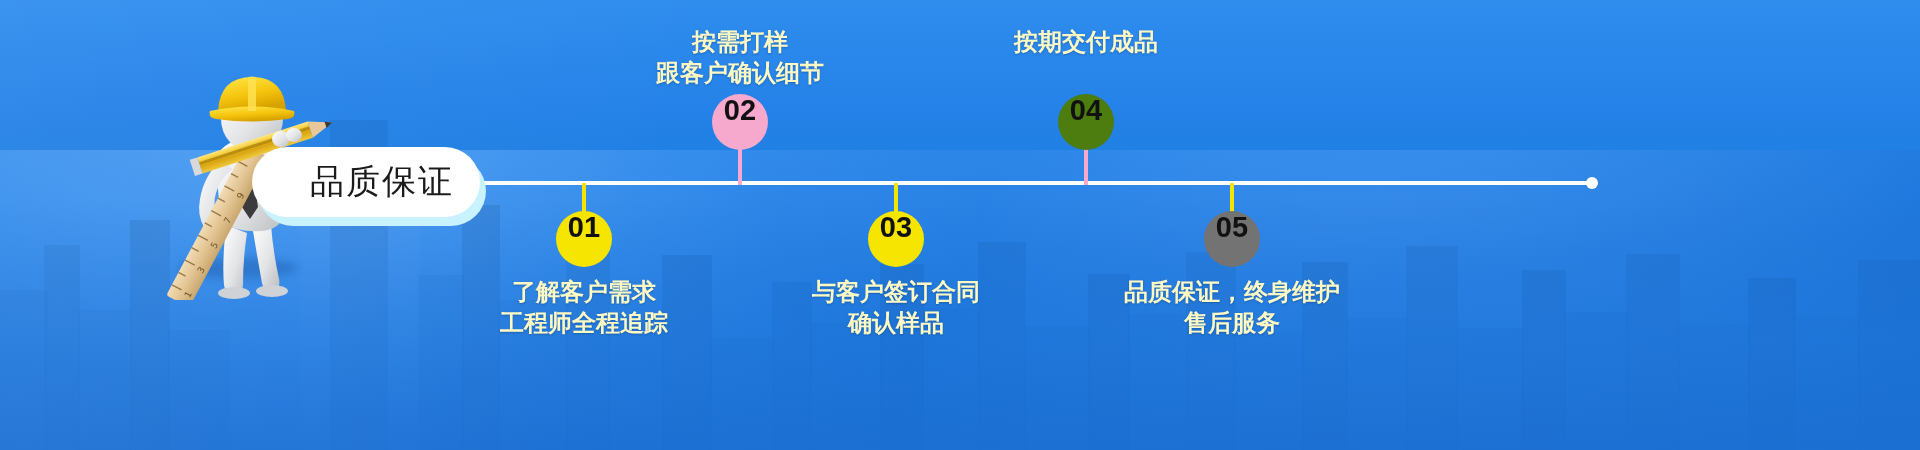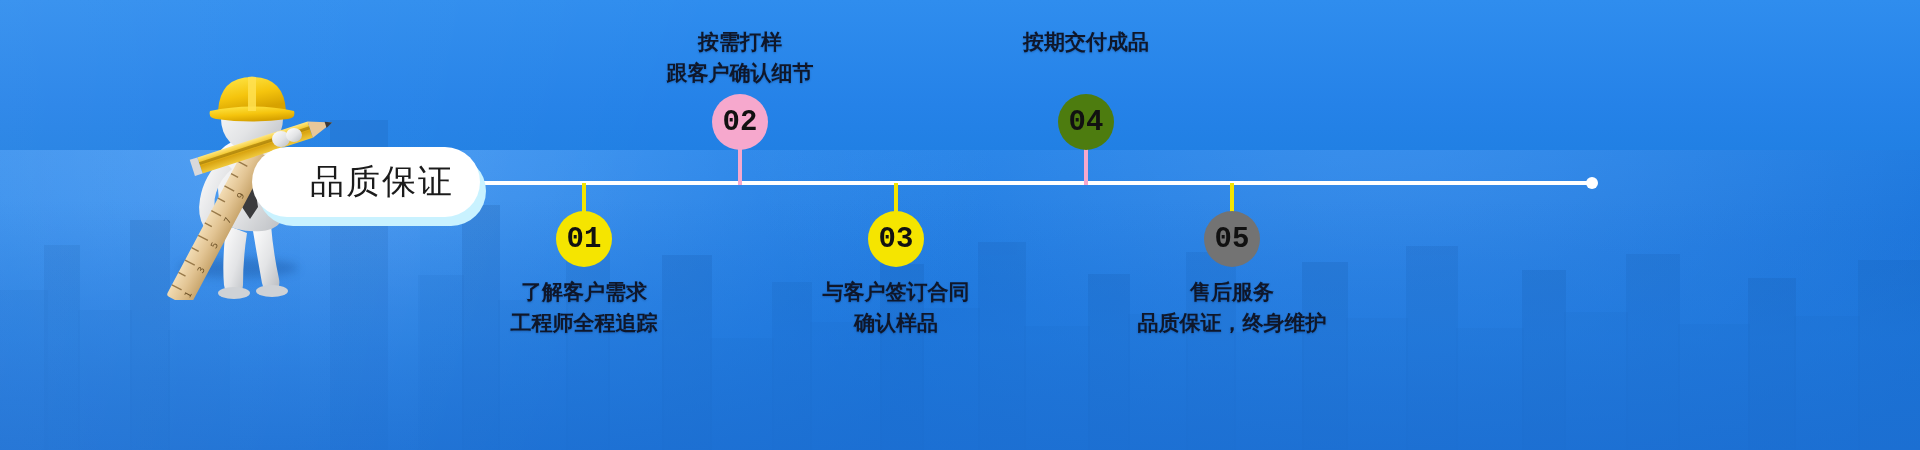--- a/index.html
+++ b/index.html
@@ -47,27 +47,27 @@
     font-family:"DejaVu Sans","Liberation Sans",sans-serif;}
 
   
   .figure{position:absolute;left:160px;top:55px;width:180px;height:245px;}
   .fig-shadow{position:absolute;left:178px;top:258px;width:120px;height:20px;
     background:rgba(10,60,130,.28);border-radius:50%;filter:blur(4px);}
 
   
   .step{position:absolute;}
   .badge{position:absolute;width:56px;height:56px;border-radius:50%;
-    display:flex;align-items:center;justify-content:center;
-    font-family:Liberation Mono, monospace;
+    display:flex;align-items:flex-start;justify-content:center;
+    font-family:Liberation Sans, sans-serif;
     font-weight:bold;font-size:29px;color:#111111;}
   .stem{position:absolute;width:4px;background:#f5e500;}
   .stem.pink{background:#f6a8cd;}
-  .lines{position:absolute;text-align:center;color:#0f172a;
-    font-size:21px;line-height:31px;white-space:nowrap;font-weight:bold;
+  .lines{position:absolute;text-align:center;color:#fef9c3;
+    font-size:24px;line-height:31px;white-space:nowrap;font-weight:bold;
     text-shadow:0 1px 2px rgba(8,50,110,.35);}
   .lines div{font-family:"DejaVu Sans","Liberation Sans",sans-serif;}
 </style>
 </head>
 <body>
 
 <div id="stage">
 
   <div class="bg-base"></div>
   <div class="bg-sky"></div>
@@ -247,18 +247,18 @@
       <div>按期交付成品</div>
     </div>
   </div>
 
   <div class="step">
     <div class="stem" style="left:1230px;top:183px;height:34px;"></div>
     <div class="badge" style="left:1204px;top:211px;background:#737373;">
       <span>05</span>
     </div>
     <div class="lines" style="left:1082px;top:277px;width:300px;">
+      <div>品质保证，终身维护</div>
       <div>售后服务</div>
-      <div>品质保证，终身维护</div>
     </div>
   </div>
 
 </div>
 
 </body></html>

